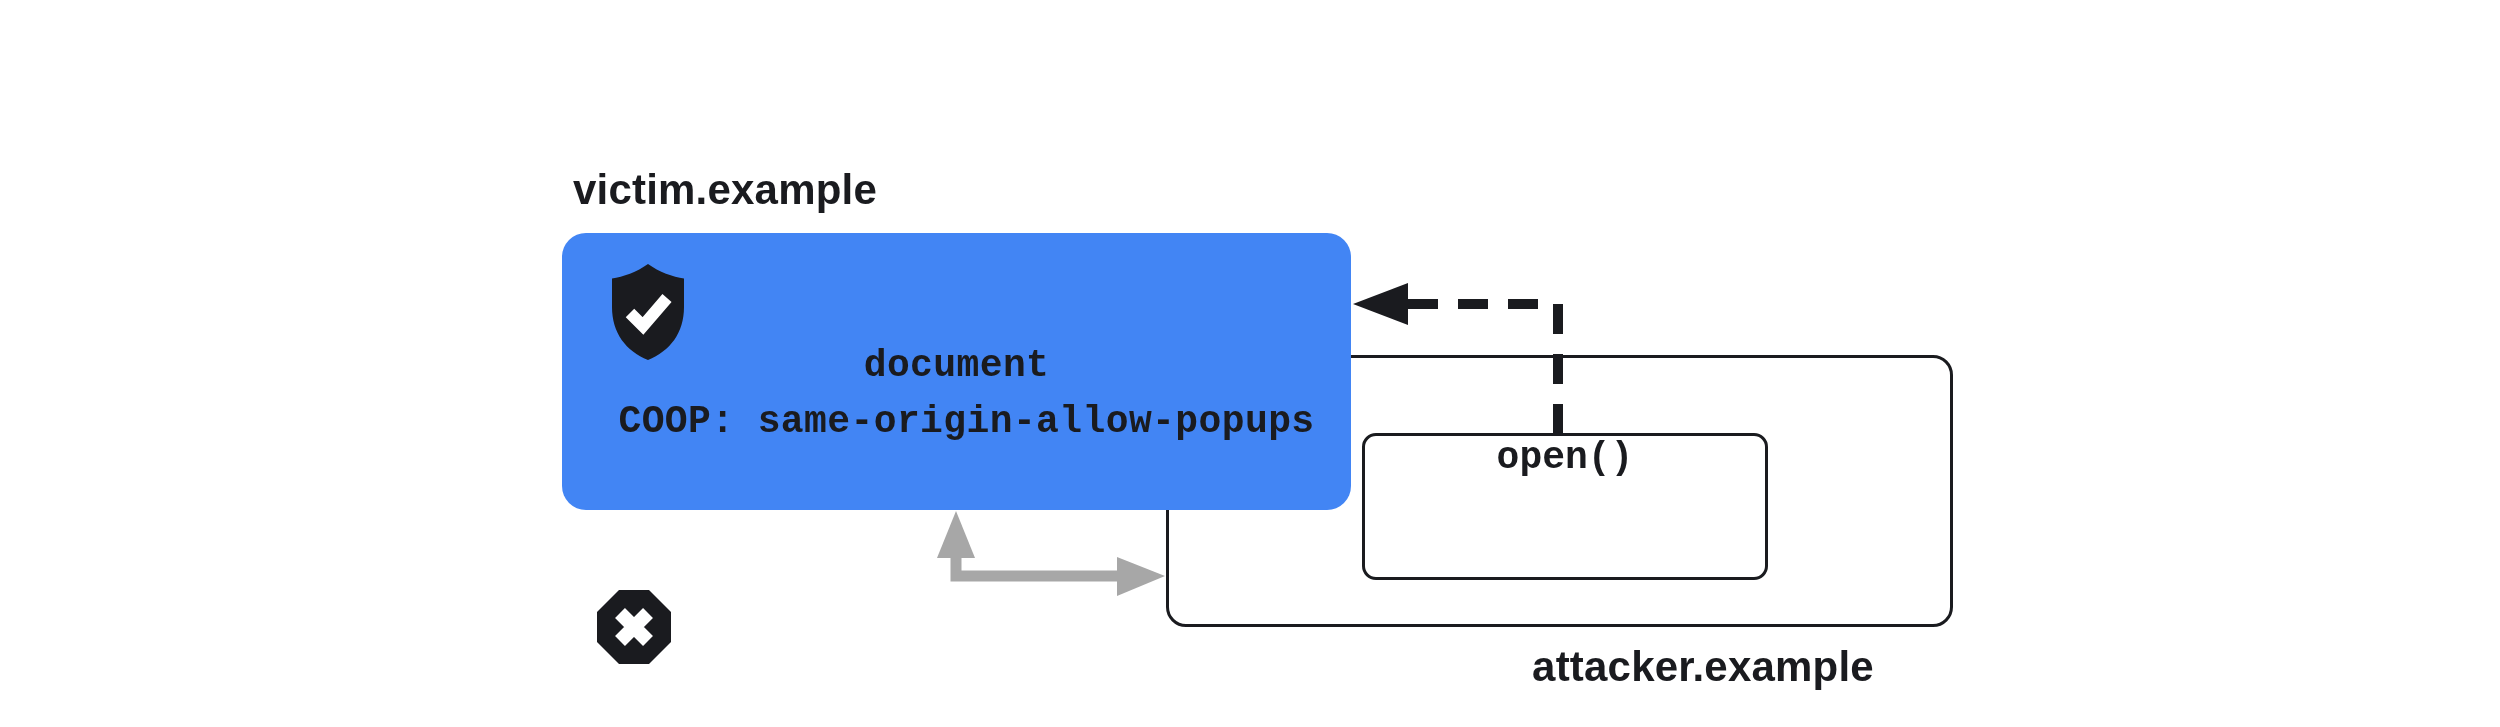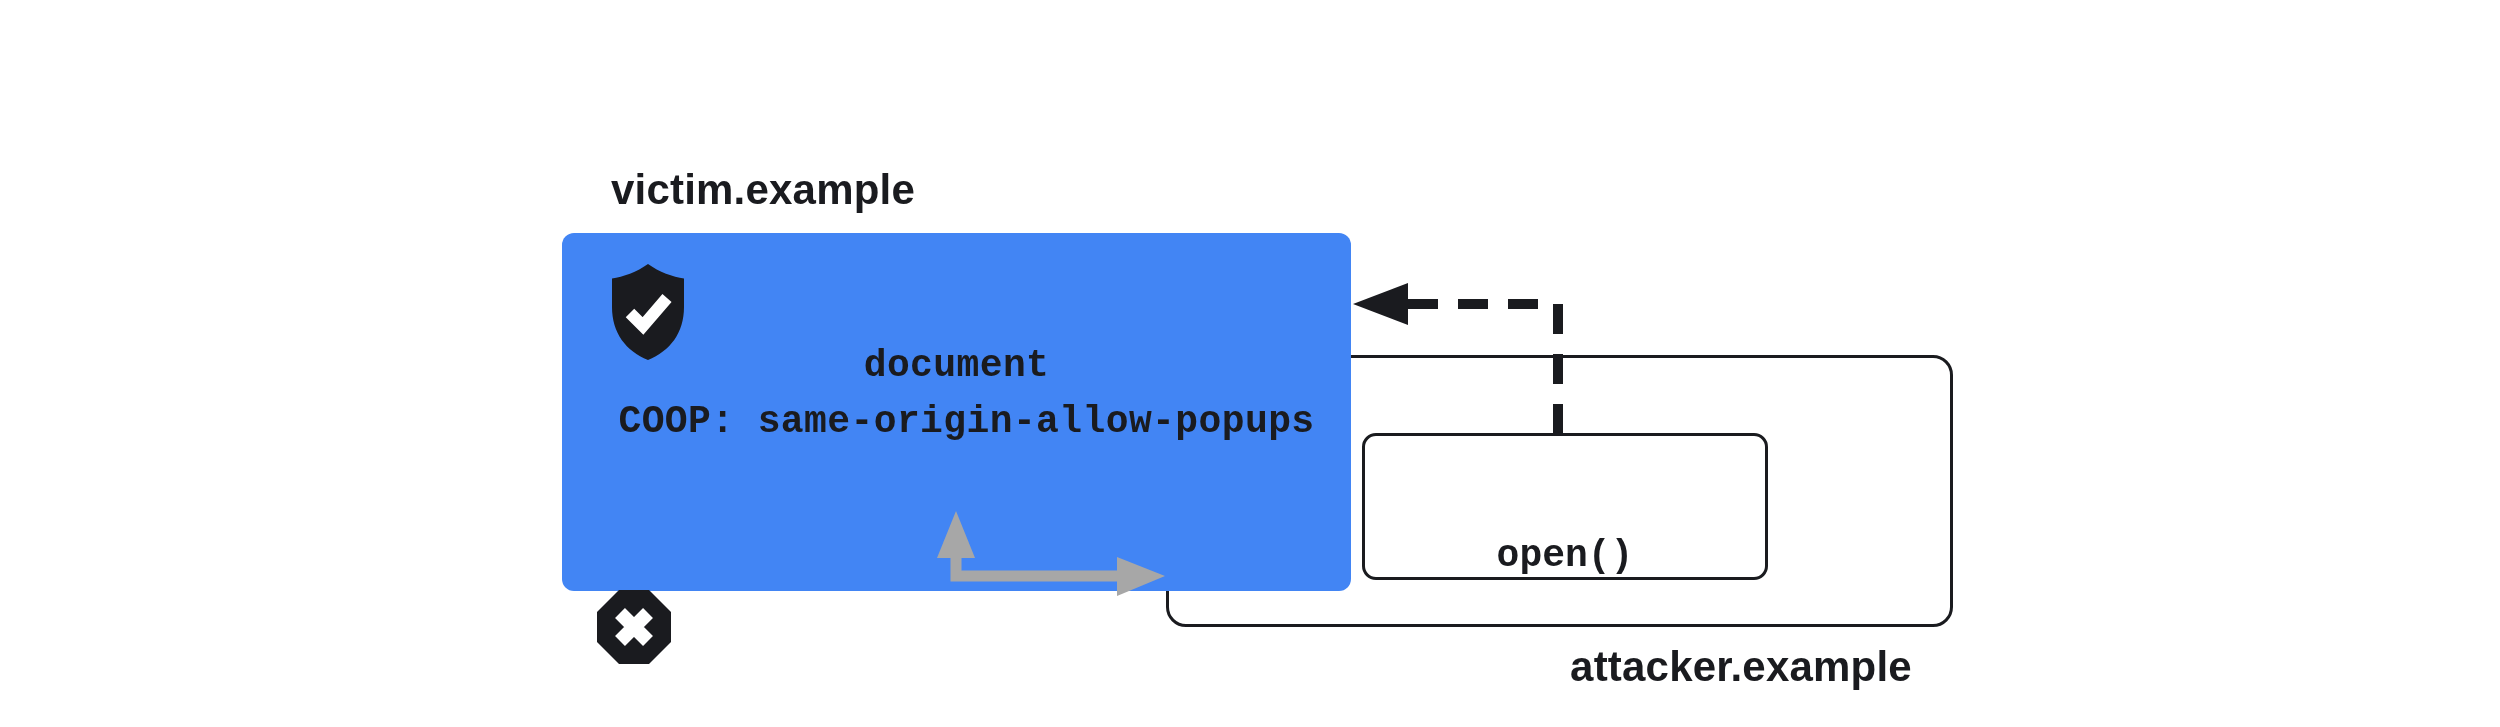--- a/index.html
+++ b/index.html
@@ -16,30 +16,29 @@
     background:var(--background);
     overflow:hidden;
     font-family:"Liberation Sans", sans-serif;
   }
   .domain-title{
     position:absolute;
     font-size:42px;font-weight:700;line-height:1;
     color:var(--ink);
     letter-spacing:0.2px;
     white-space:nowrap;
-    margin-left:38px;
   }
   .victim-title{left:573px;top:169px;}
   .attacker-title{left:1453px;top:646px;width:500px;text-align:center;}
 
   .victim-box{
     position:absolute;
-    left:562px;top:233px;width:789px;height:358px;
+    left:562px;top:233px;width:789px;height:277px;
     background:var(--victim_box);
-    border-radius:12px;
+    border-radius:24px;
     z-index:3;
   }
   .shield-icon{position:absolute;left:44px;top:28px;width:84px;height:102px;}
 
   .mono-line{
     position:absolute;left:0;width:100%;
     text-align:center;
     font-family:"Liberation Mono","DejaVu Sans Mono",monospace;
     font-weight:700;font-size:38px;line-height:1;
     letter-spacing:0.4px;
@@ -57,21 +56,21 @@
     border-radius:20px;
     z-index:1;
   }
   .open-box{
     position:absolute;
     left:1362px;top:433px;width:406px;height:147px;
     background:var(--background);
     border:3px solid var(--ink);
     border-radius:14px;
     z-index:2;
-    display:flex;align-items:flex-end;justify-content:center;
+    display:flex;align-items:flex-start;justify-content:center;
     font-family:"Liberation Mono","DejaVu Sans Mono",monospace;
     font-weight:700;font-size:38px;
     color:var(--ink);
   }
 
   .overlay{
     position:absolute;left:0;top:0;width:2500px;height:727px;
     z-index:4;pointer-events:none;
   }
   .ink-stroke{stroke:var(--ink);fill:none;}

